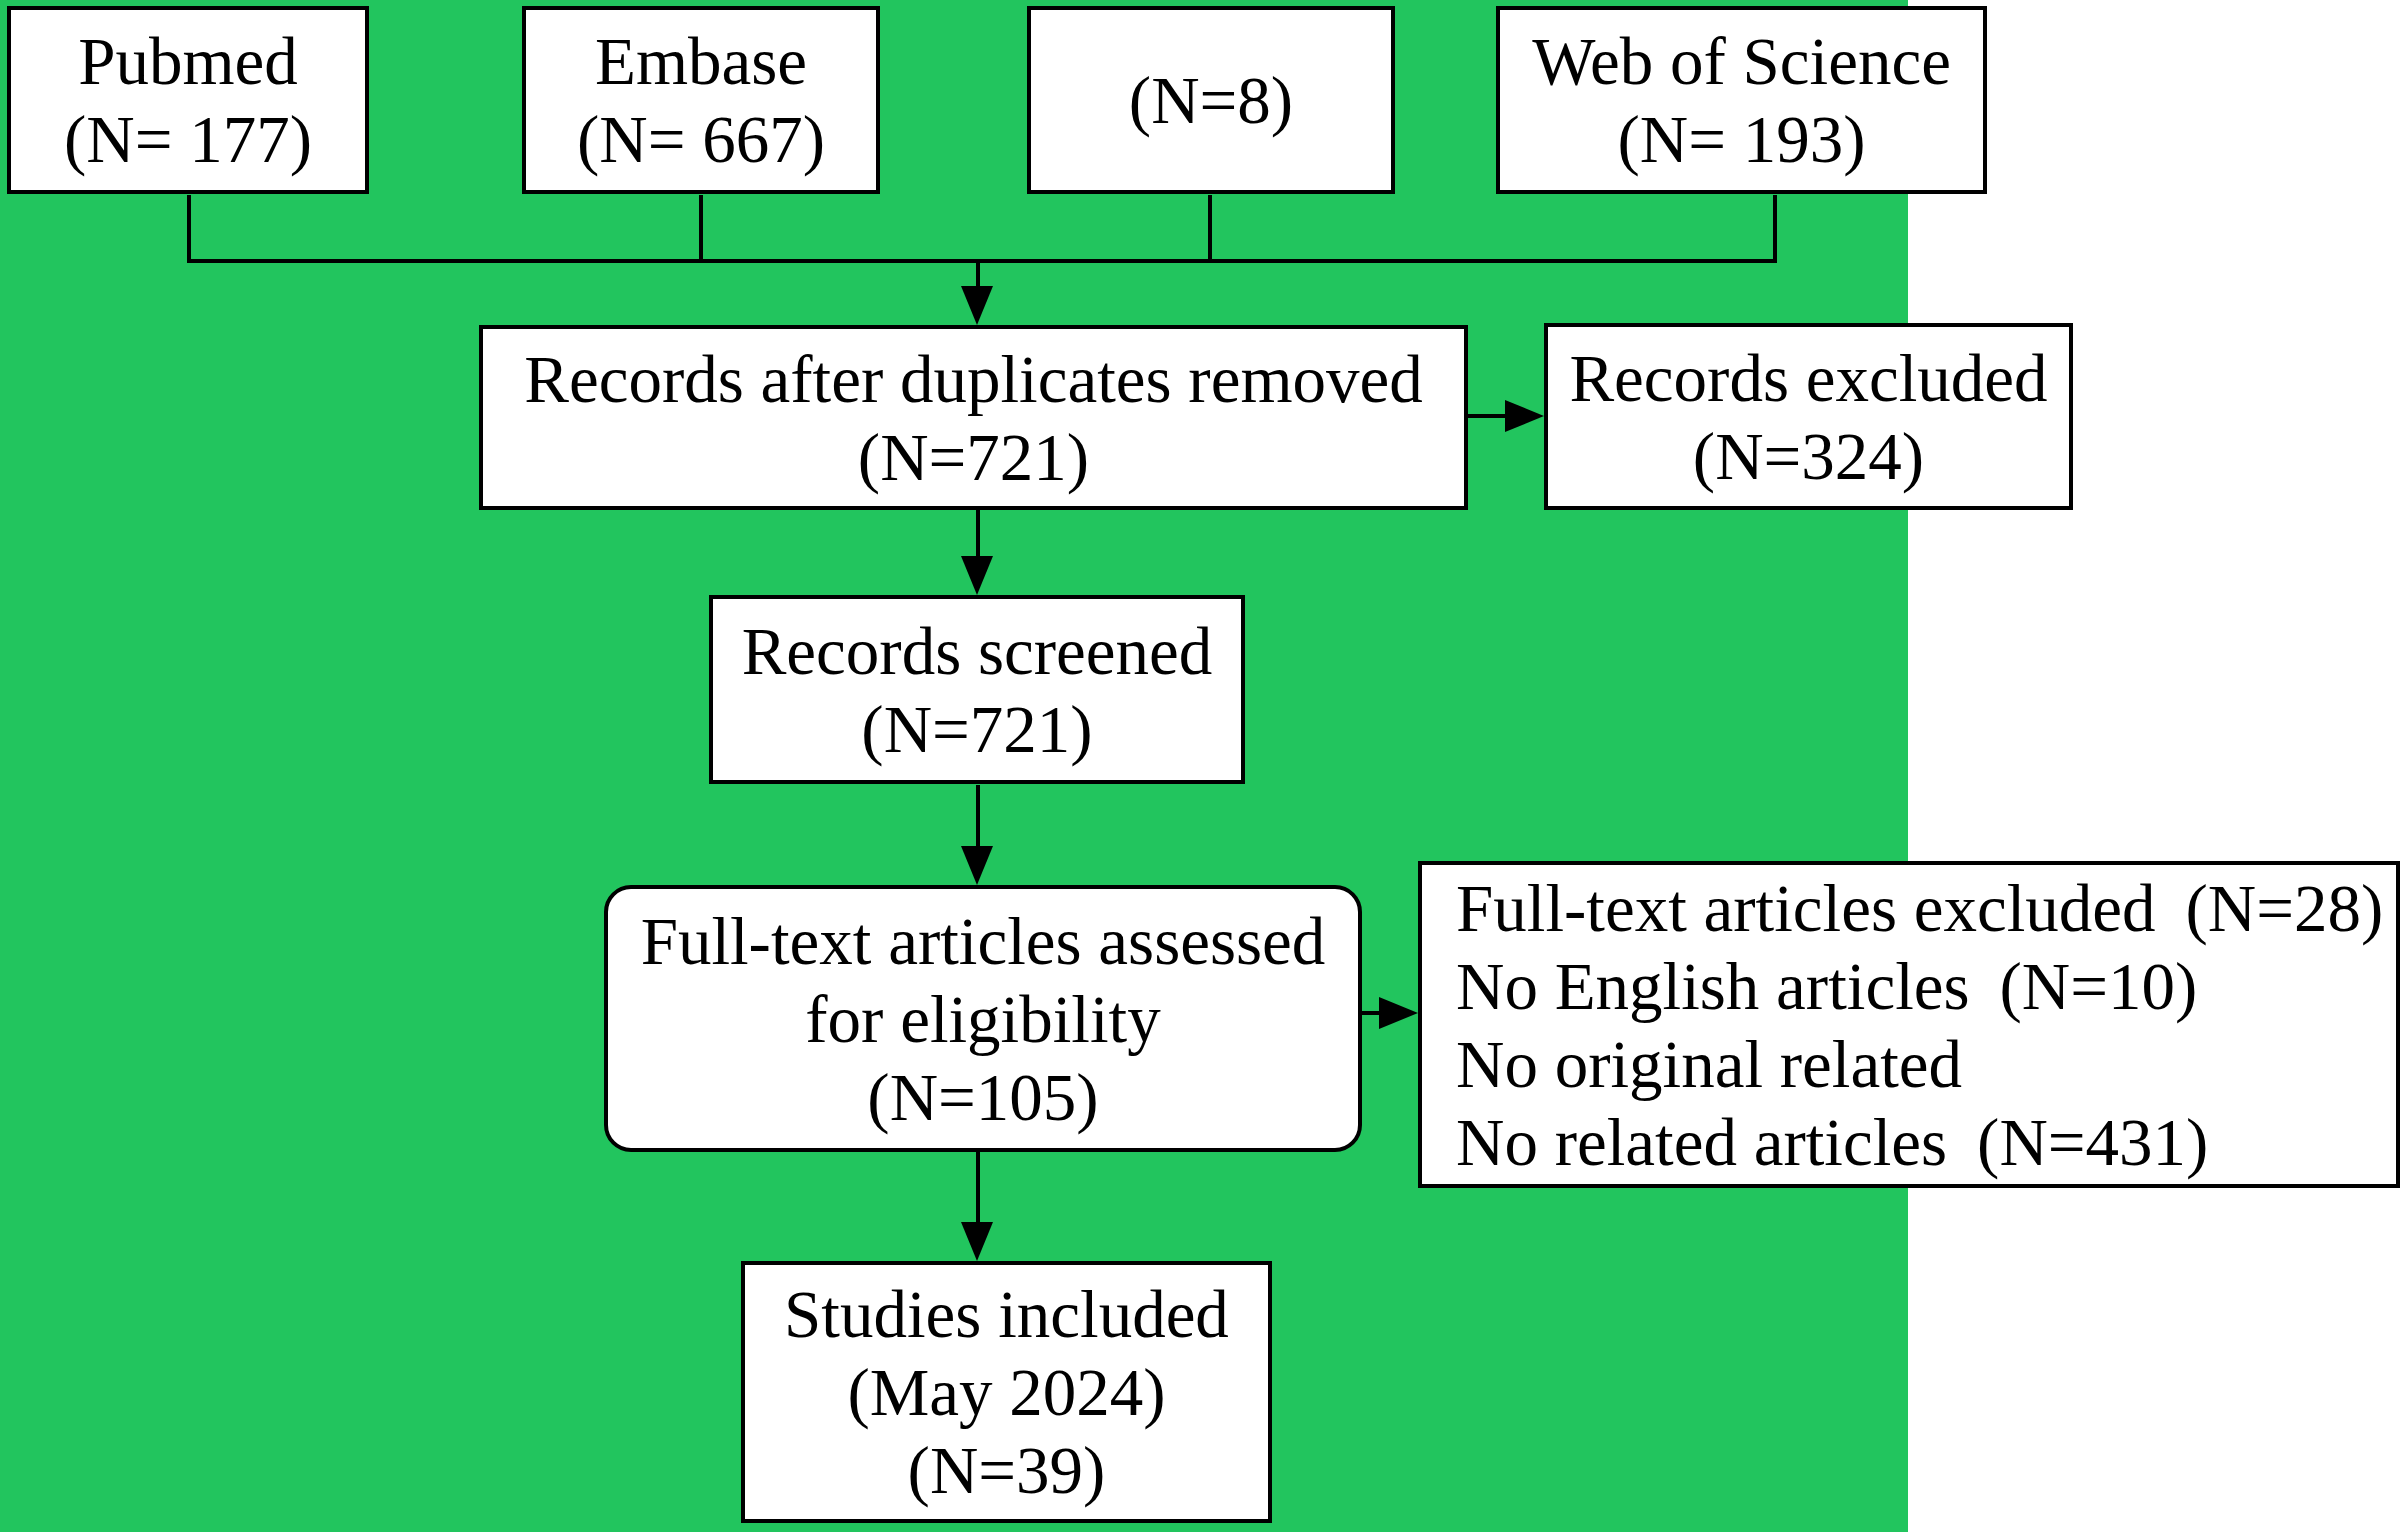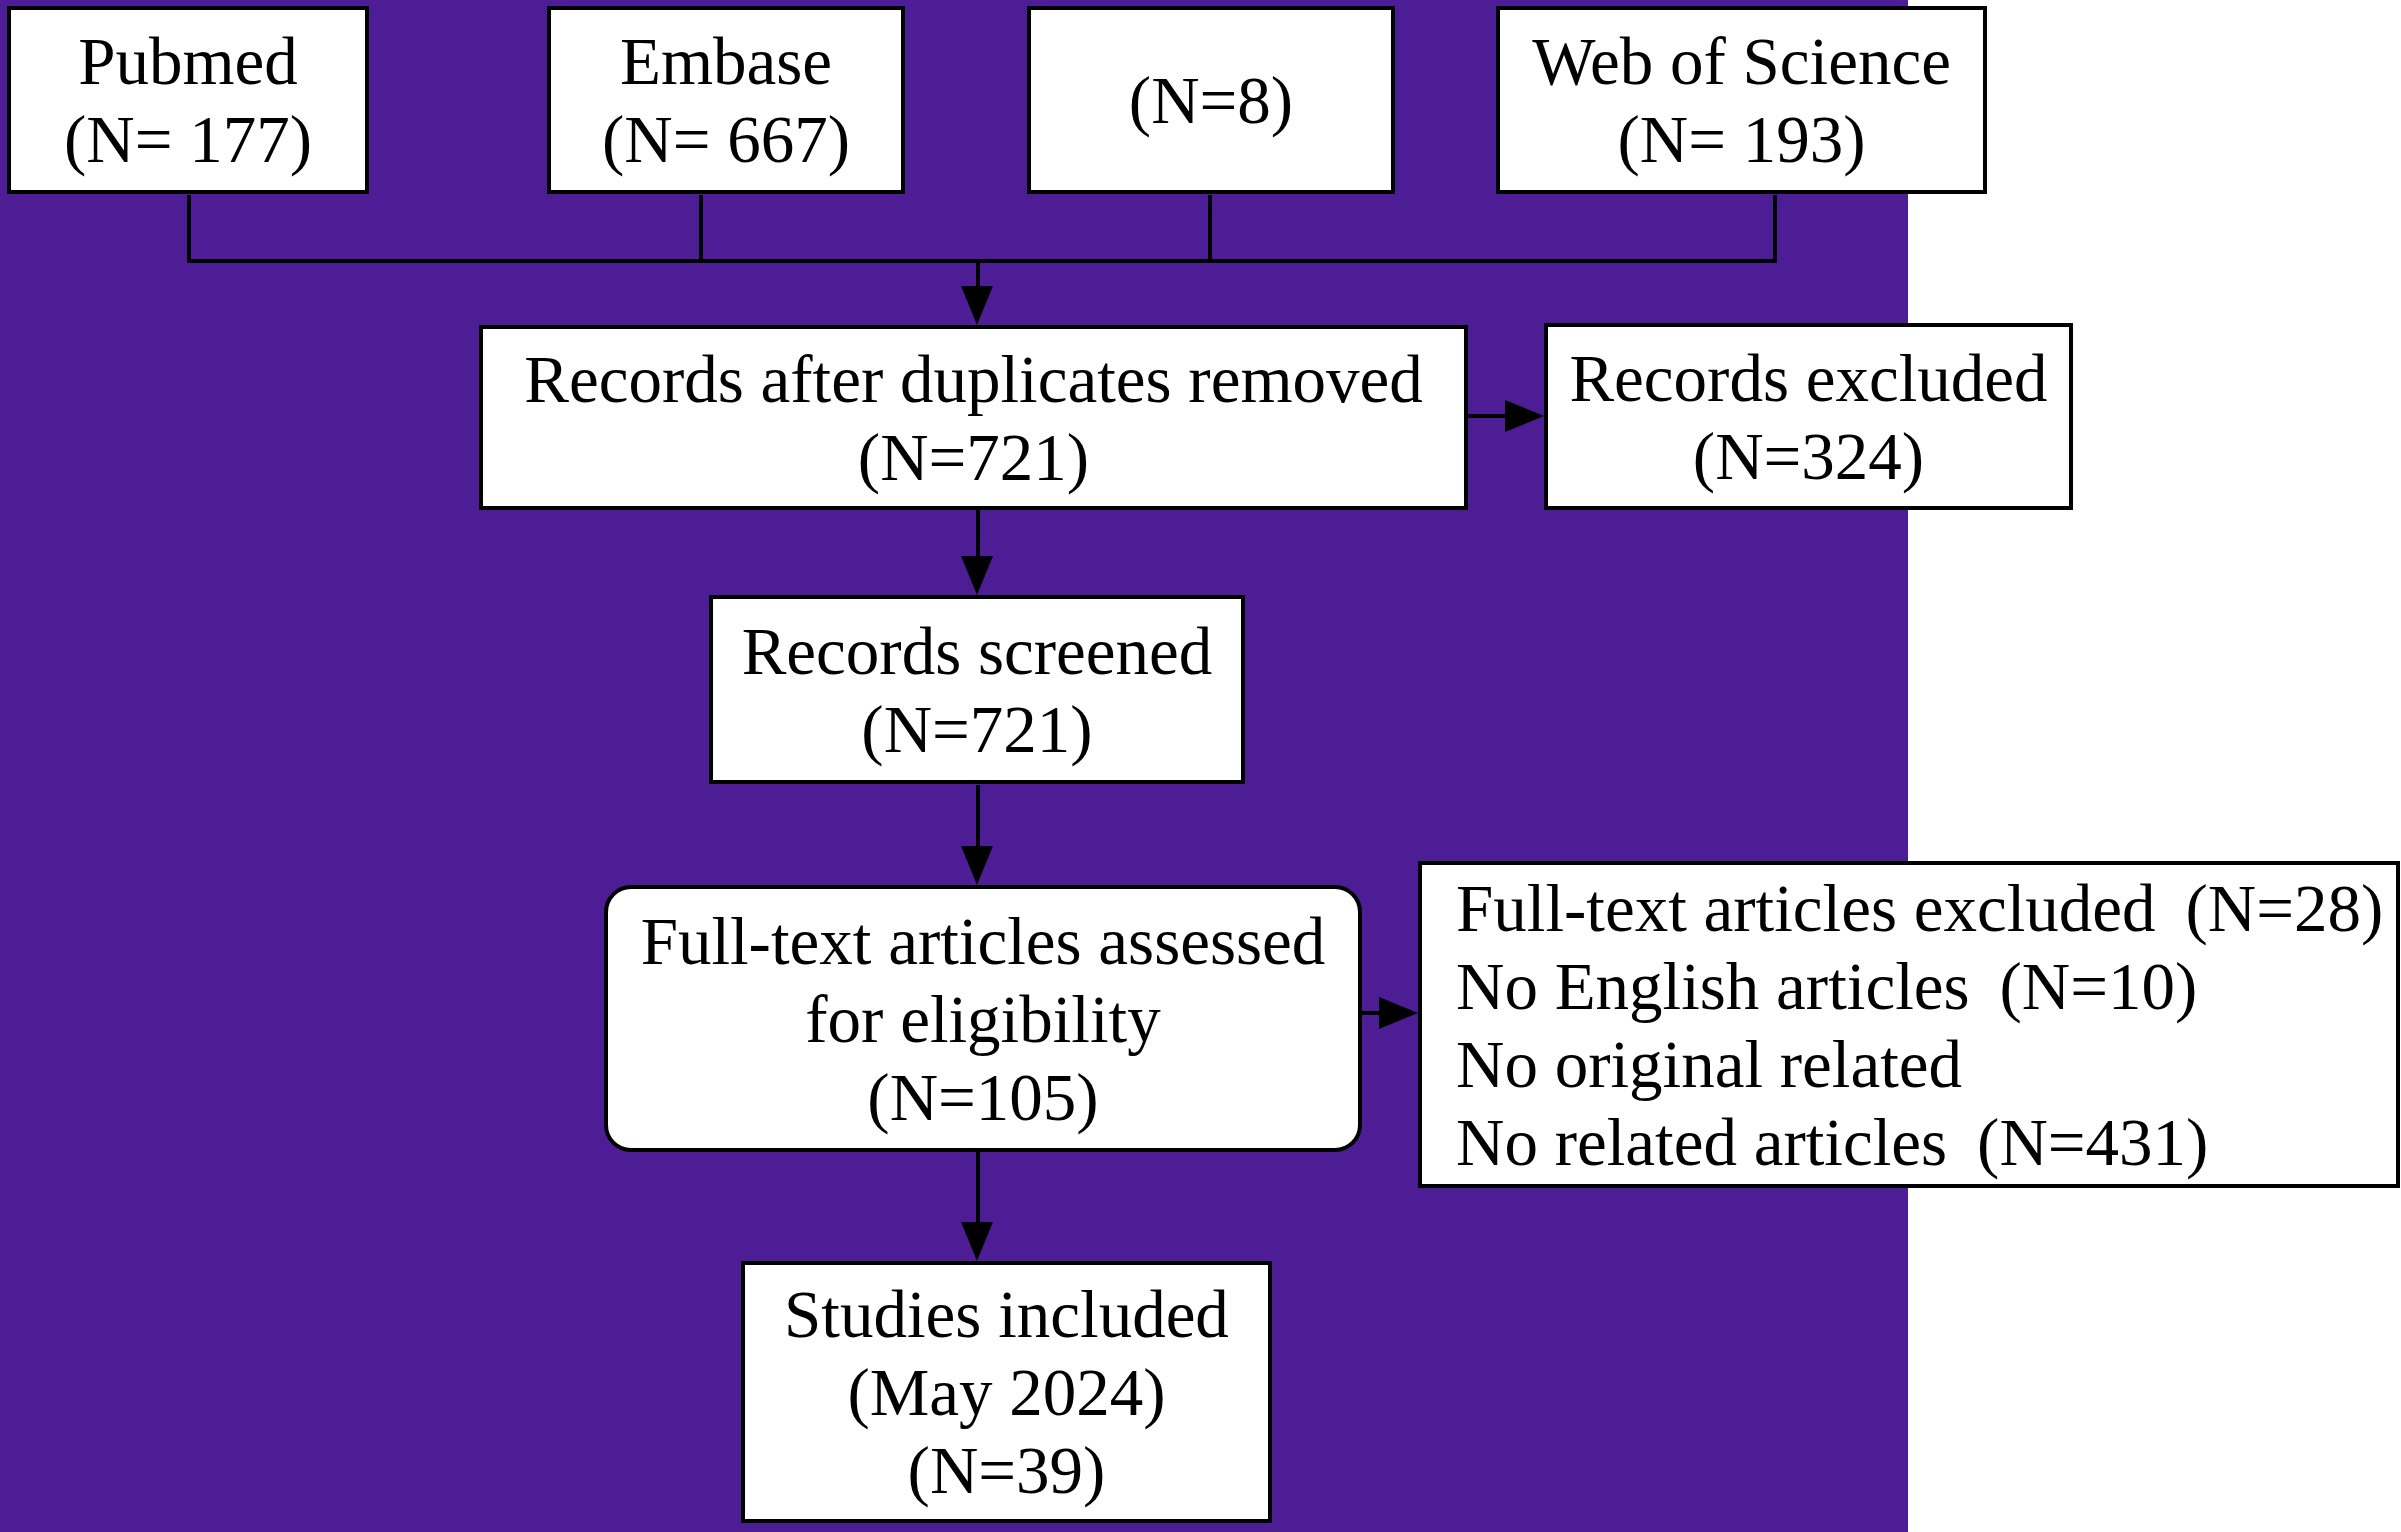--- a/index.html
+++ b/index.html
@@ -5,21 +5,21 @@
   * { margin: 0; padding: 0; box-sizing: border-box; }
   html, body { background: #ffffff; }
   body {
     width: 2401px; height: 1533px;
     font-family: "Liberation Serif", serif;
     color: #000;
   }
   .canvas {
     position: relative;
     width: 1908px; height: 1533px;
-    background: #4c1d95;
+    background: #22c55e;
     font-family: Liberation Serif, serif;
   }
   .box {
     position: absolute;
     border: 4.4px solid #000;
     background: #ffffff;
     display: flex;
     flex-direction: column;
     justify-content: center;
     align-items: center;
@@ -52,21 +52,21 @@
 </head>
 <body>
 
 <div class="canvas">
 
   <div class="box" style="left:7px; top:6.2px; width:362px; height:188px;">
     <div>Pubmed</div>
     <div>(N= 177)</div>
   </div>
 
-  <div class="box" style="left:522px; top:6.2px; width:358px; height:188px;margin-left:25px;">
+  <div class="box" style="left:522px; top:6.2px; width:358px; height:188px;">
     <div>Embase</div>
     <div>(N= 667)</div>
   </div>
 
   <div class="box" style="left:1027px; top:6.2px; width:368px; height:188px;">
     <div>(N=8)</div>
   </div>
 
   <div class="box" style="left:1496px; top:6.2px; width:491px; height:188px;">
     <div>Web of Science</div>

